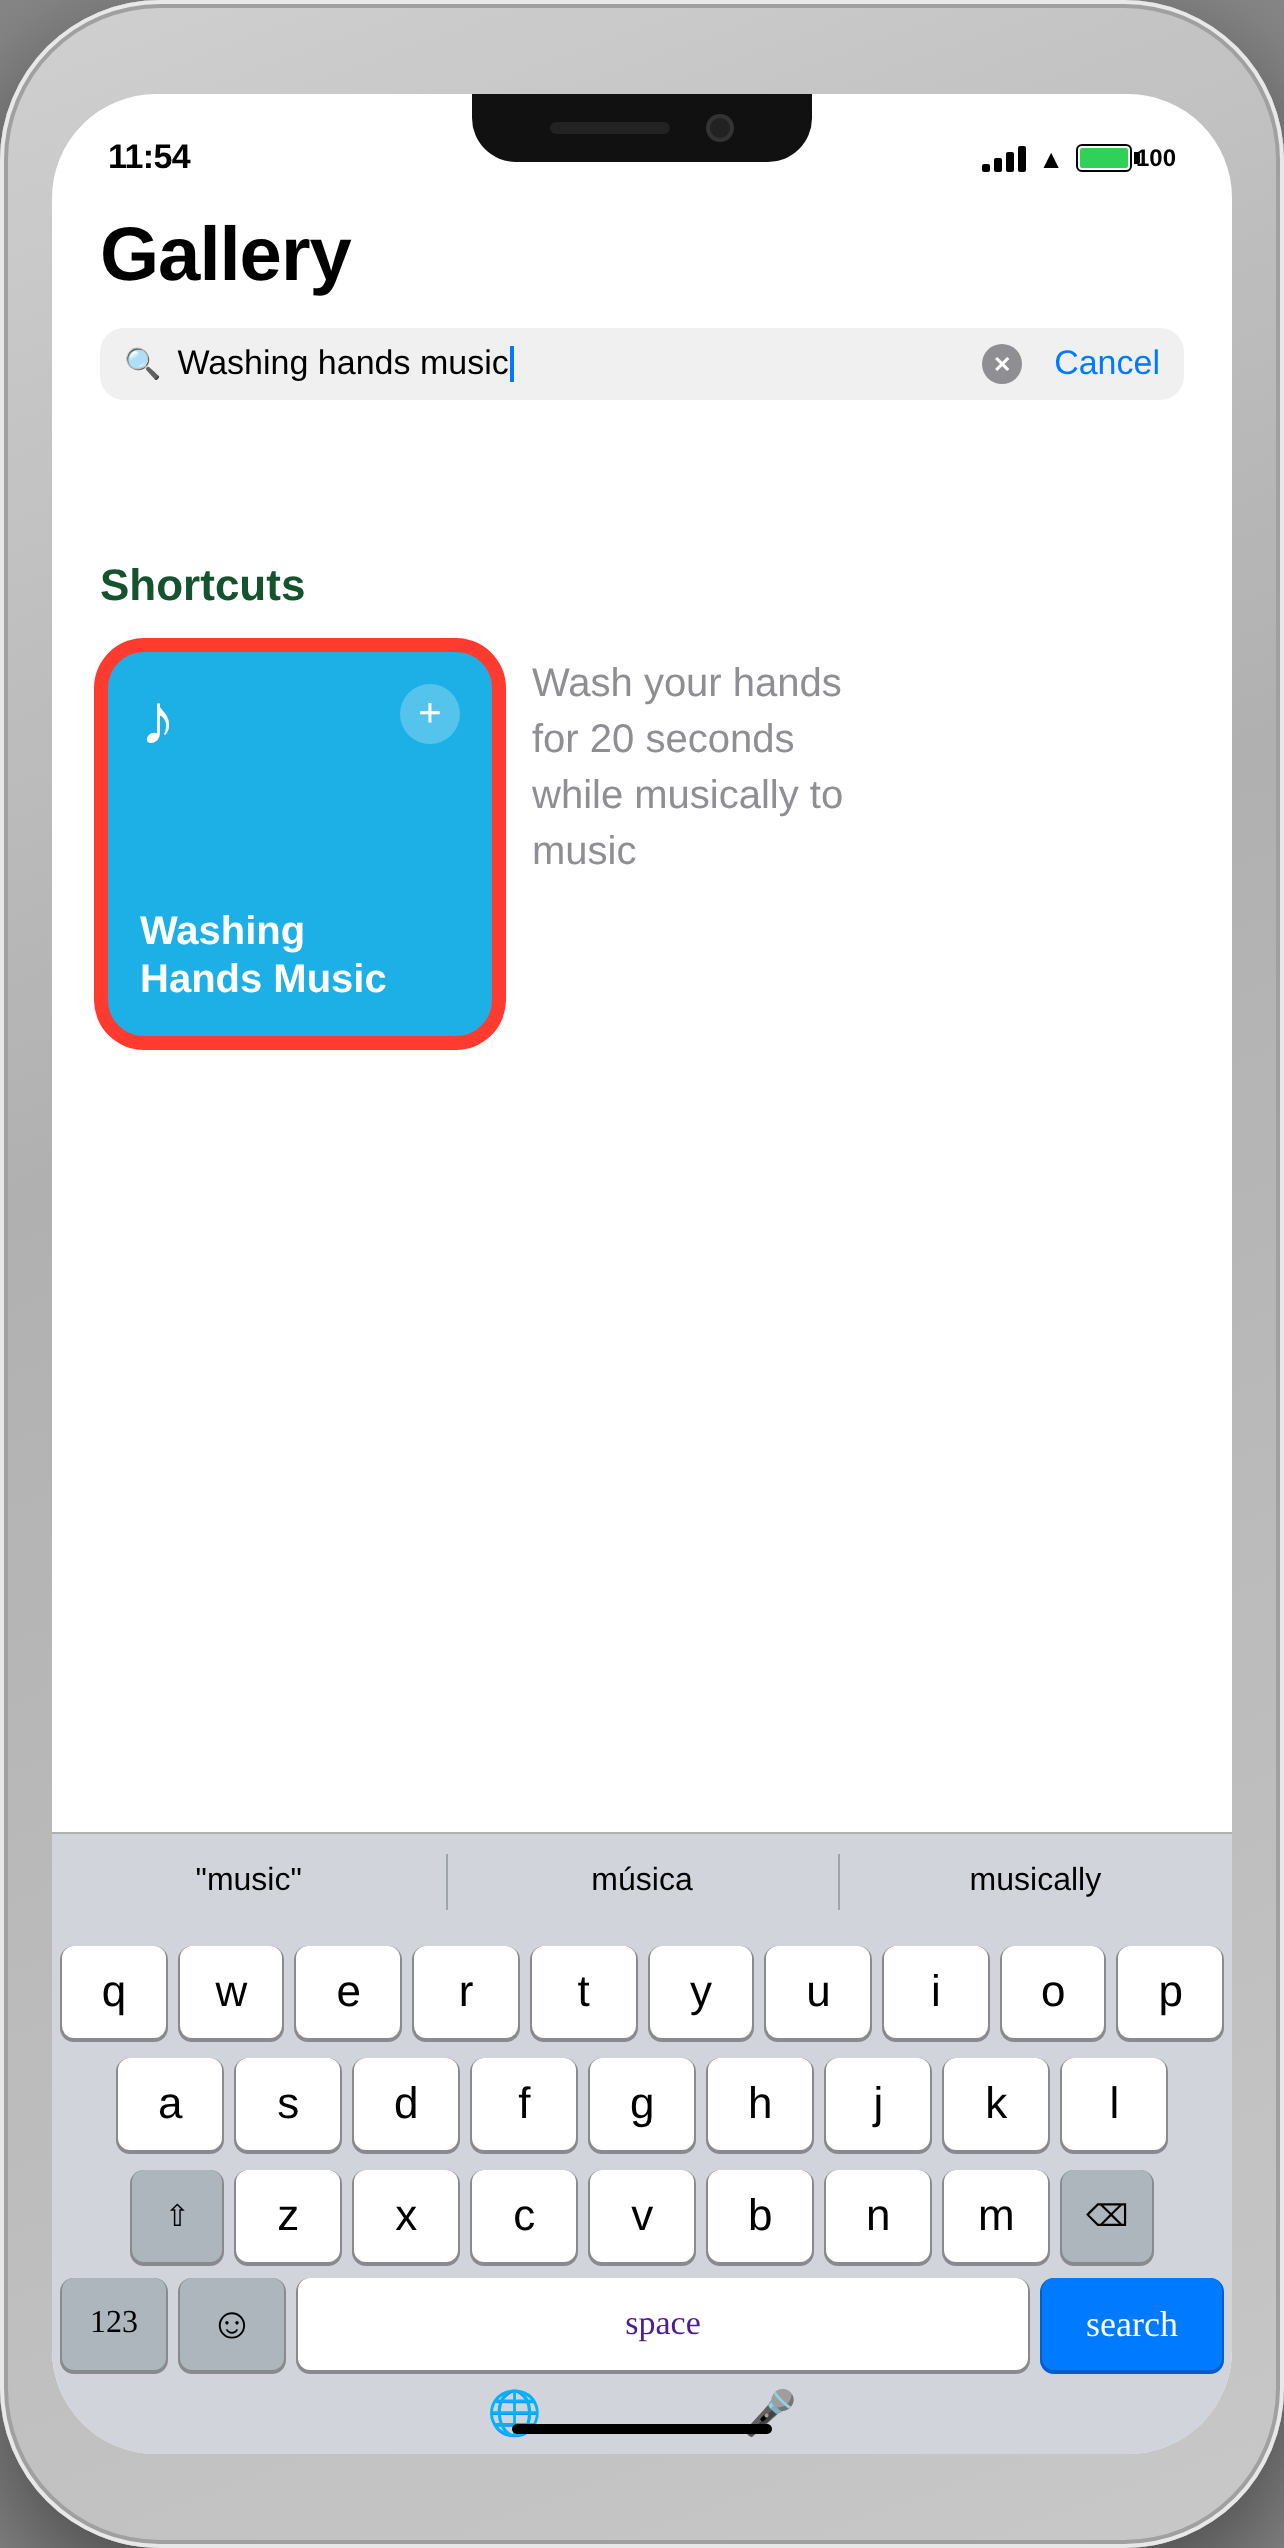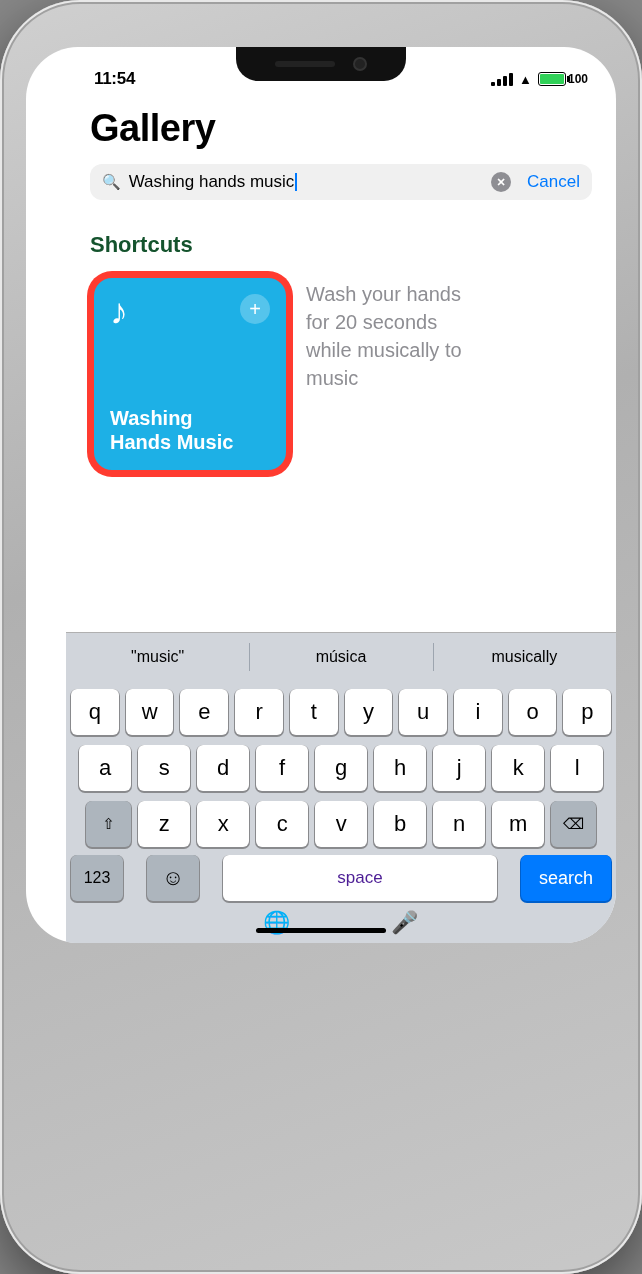--- a/index.html
+++ b/index.html
@@ -45,29 +45,28 @@
       right: -6px;
       top: 270px;
       width: 6px;
       height: 90px;
       background: #b0b0b0;
       border-radius: 0 3px 3px 0;
     }
 
     .screen {
       width: 590px;
-      height: 896px;
+      height: 1180px;
       margin-top: 47px;
       background: #ffffff;
       border-radius: 52px;
       overflow: hidden;
       position: relative;
       display: flex;
       flex-direction: column;
-      padding-left: 40px;
     }
 
     
     .notch {
       position: absolute;
       top: 0;
       left: 50%;
       transform: translateX(-50%);
       width: 170px;
       height: 34px;
@@ -166,20 +165,21 @@
       font-weight: 600;
       color: #000;
     }
 
     
     .app-content {
       flex: 1;
       display: flex;
       flex-direction: column;
       overflow: hidden;
+      gap: 48px;
     }
 
     .gallery-header {
       padding: 10px 24px 12px 24px;
     }
     .gallery-title {
       font-size: 38px;
       font-weight: 700;
       color: #000;
       letter-spacing: -0.5px;
@@ -382,23 +382,24 @@
     }
 
     .key.delete-key {
       width: 45px;
       max-width: 45px;
       flex: 0 0 45px;
     }
 
     .bottom-row {
       display: flex;
-      gap: 24px;
+      gap: 7px;
       padding: 4px 5px 8px 5px;
       align-items: center;
+      font-family: Liberation Serif, serif;
     }
 
     .key-123 {
       height: 46px;
       background: #adb5bd;
       border-radius: 6px;
       display: flex;
       align-items: center;
       justify-content: center;
       font-size: 16px;

